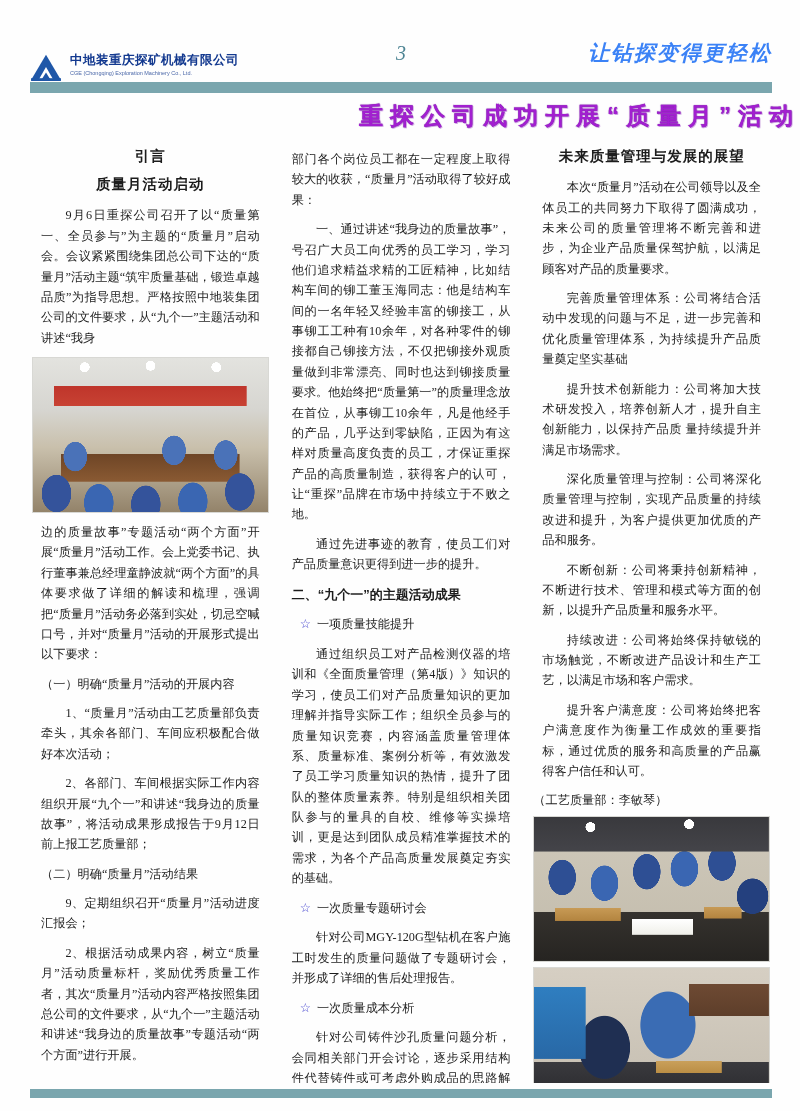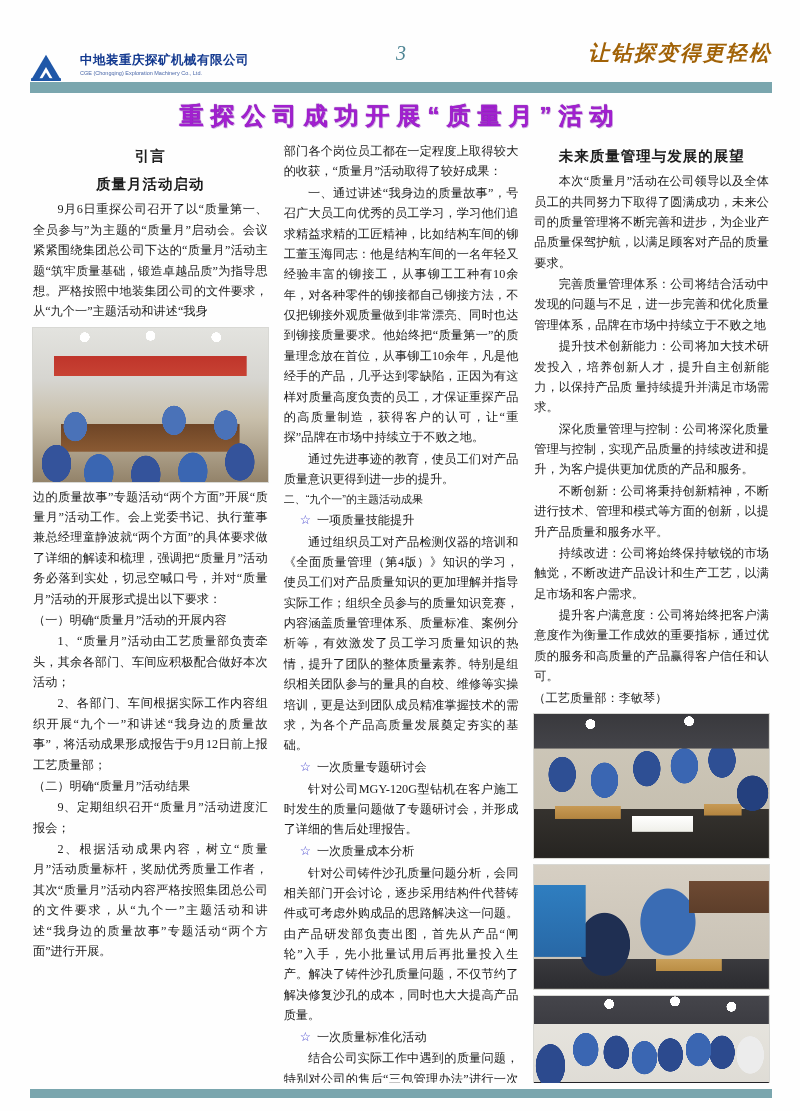--- a/index.html
+++ b/index.html
@@ -3,41 +3,41 @@
 <meta charset="utf-8">
 <style>
   html,body{margin:0;padding:0;background:#e9e9e9;}
   .page{
     position:relative;width:800px;height:1111px;margin:0 auto;
     background:#fefefe;overflow:hidden;
     font-family:"Liberation Serif", serif;color:#1c1c1c;
   }
   
   .header{position:absolute;top:30px;left:30px;right:28px;height:46px;display:flex;align-items:center;}
-  .logo-wrap{display:flex;align-items:flex-start;gap:18px;width:300px;margin-top:28px;}
+  .logo-wrap{display:flex;align-items:flex-start;gap:8px;width:300px;margin-top:28px;}
   .logo-icon{width:32px;height:28px;flex:0 0 auto;}
   .logo-text-cn{font-family:"Liberation Sans",sans-serif;font-weight:bold;font-size:12.5px;color:#13398f;letter-spacing:.5px;line-height:1.2;}
   .logo-text-en{font-family:"Liberation Sans",sans-serif;font-size:5.5px;color:#4a67a8;margin-top:2px;}
   .page-number{flex:1;text-align:center;font-style:italic;font-size:20px;color:#4d8493;font-family:"Liberation Serif",serif;}
-  .slogan{width:300px;text-align:right;font-style:italic;font-weight:bold;font-size:21px;color:#a16207;font-family:"Liberation Serif",serif;letter-spacing:2px;}
+  .slogan{width:300px;text-align:right;font-style:italic;font-weight:bold;font-size:21px;color:#3b82f6;font-family:"Liberation Serif",serif;letter-spacing:2px;}
   .teal-bar{position:absolute;top:82px;left:30px;right:28px;height:11px;background:#7aa6ae;}
   .footer-bar{position:absolute;bottom:13px;left:30px;right:28px;height:9px;background:#7aa6ae;}
   
   .article-title{
-    position:absolute;top:100px;left:0;right:0;text-align:center;
+    position:absolute;top:100px;left:0;right:0;text-align:right;
     font-family:"Liberation Sans",sans-serif;font-weight:900;font-size:24px;
     color:#a21fd0;letter-spacing:7px;text-shadow:0 0 1px #5c0a8a,1px 1px 0 #d9b3ea;
   }
   
   .columns{position:absolute;top:140px;left:32px;right:30px;bottom:28px;display:flex;gap:14px;overflow:hidden;}
   .col{flex:1 1 0;overflow:hidden;font-size:12.2px;line-height:1.67;text-align:justify;}
   .col-heading{font-family:"Liberation Sans",sans-serif;font-weight:bold;font-size:14.5px;text-align:center;margin:4px 0 3px 0;letter-spacing:1px;}
-  .para{margin:1px;text-indent:2em;}
+  .para{margin:9px;text-indent:2em;}
   .para.no-indent{text-indent:0;}
-  .bold-line{font-weight:normal;font-family:"Liberation Sans",sans-serif;font-size:11px;}
+  .bold-line{font-weight:bold;font-family:"Liberation Sans",sans-serif;font-size:13px;}
   .star-item{margin:1px 0 1px 17px;}
   .star{color:#4343cf;margin-right:6px;font-size:12.5px;}
   .signature{text-align:left;margin:0 2px 4px 0;}
   
   .photo{width:100%;margin:5px 0 4px 0;background-repeat:no-repeat;border:1px solid #d8d8d4;box-sizing:border-box;}
   .photo--meeting{
     background:
       radial-gradient(circle 5px at 22% 6%, #ffffff 97%, transparent),
       radial-gradient(circle 5px at 50% 5%, #ffffff 97%, transparent),
       radial-gradient(circle 5px at 78% 6%, #ffffff 97%, transparent),
@@ -149,21 +149,21 @@
         <div class="star-item"><span class="star">☆</span><span>一次质量专题研讨会</span></div>
         <p class="para">针对公司MGY-120G型钻机在客户施工时发生的质量问题做了专题研讨会，并形成了详细的售后处理报告。</p>
         <div class="star-item"><span class="star">☆</span><span>一次质量成本分析</span></div>
         <p class="para">针对公司铸件沙孔质量问题分析，会同相关部门开会讨论，逐步采用结构件代替铸件或可考虑外购成品的思路解决这一问题。由产品研发部负责出图，首先从产品“闸轮”入手，先小批量试用后再批量投入生产。解决了铸件沙孔质量问题，不仅节约了解决修复沙孔的成本，同时也大大提高产品质量。</p>
         <div class="star-item"><span class="star">☆</span><span>一次质量标准化活动</span></div>
         <p class="para">结合公司实际工作中遇到的质量问题，特别对公司的售后“三包管理办法”进行一次全面的修定，并形成标准化控制流程，指导产品售后质量问题的处理。在本次标准化活动中，最终出台了新版“三包管理办法”控制文件。</p>
       </div>
     <div class="col">
         <div class="col-heading">未来质量管理与发展的展望</div>
         <p class="para">本次“质量月”活动在公司领导以及全体员工的共同努力下取得了圆满成功，未来公司的质量管理将不断完善和进步，为企业产品质量保驾护航，以满足顾客对产品的质量要求。</p>
-        <p class="para">完善质量管理体系：公司将结合活动中发现的问题与不足，进一步完善和优化质量管理体系，品牌在市场中持续立于不败之地</p>
+        <p class="para">完善质量管理体系：公司将结合活动中发现的问题与不足，进一步完善和优化质量管理体系，为持续提升产品质量奠定坚实基础</p>
         <p class="para">提升技术创新能力：公司将加大技术研发投入，培养创新人才，提升自主创新能力，以保持产品质 量持续提升并满足市场需求。</p>
         <p class="para">深化质量管理与控制：公司将深化质量管理与控制，实现产品质量的持续改进和提升，为客户提供更加优质的产品和服务。</p>
         <p class="para">不断创新：公司将秉持创新精神，不断进行技术、管理和模式等方面的创新，以提升产品质量和服务水平。</p>
         <p class="para">持续改进：公司将始终保持敏锐的市场触觉，不断改进产品设计和生产工艺，以满足市场和客户需求。</p>
         <p class="para">提升客户满意度：公司将始终把客户满意度作为衡量工作成效的重要指标，通过优质的服务和高质量的产品赢得客户信任和认可。</p>
         <div class="signature">（工艺质量部：李敏琴）</div>
         <div class="photo photo--workshop-training" style="height: 146px;"></div>
         <div class="photo photo--workshop-inspection" style="height: 126px;"></div>
         <div class="photo photo--workshop-group" style="height: 136px;"></div>
       </div>

